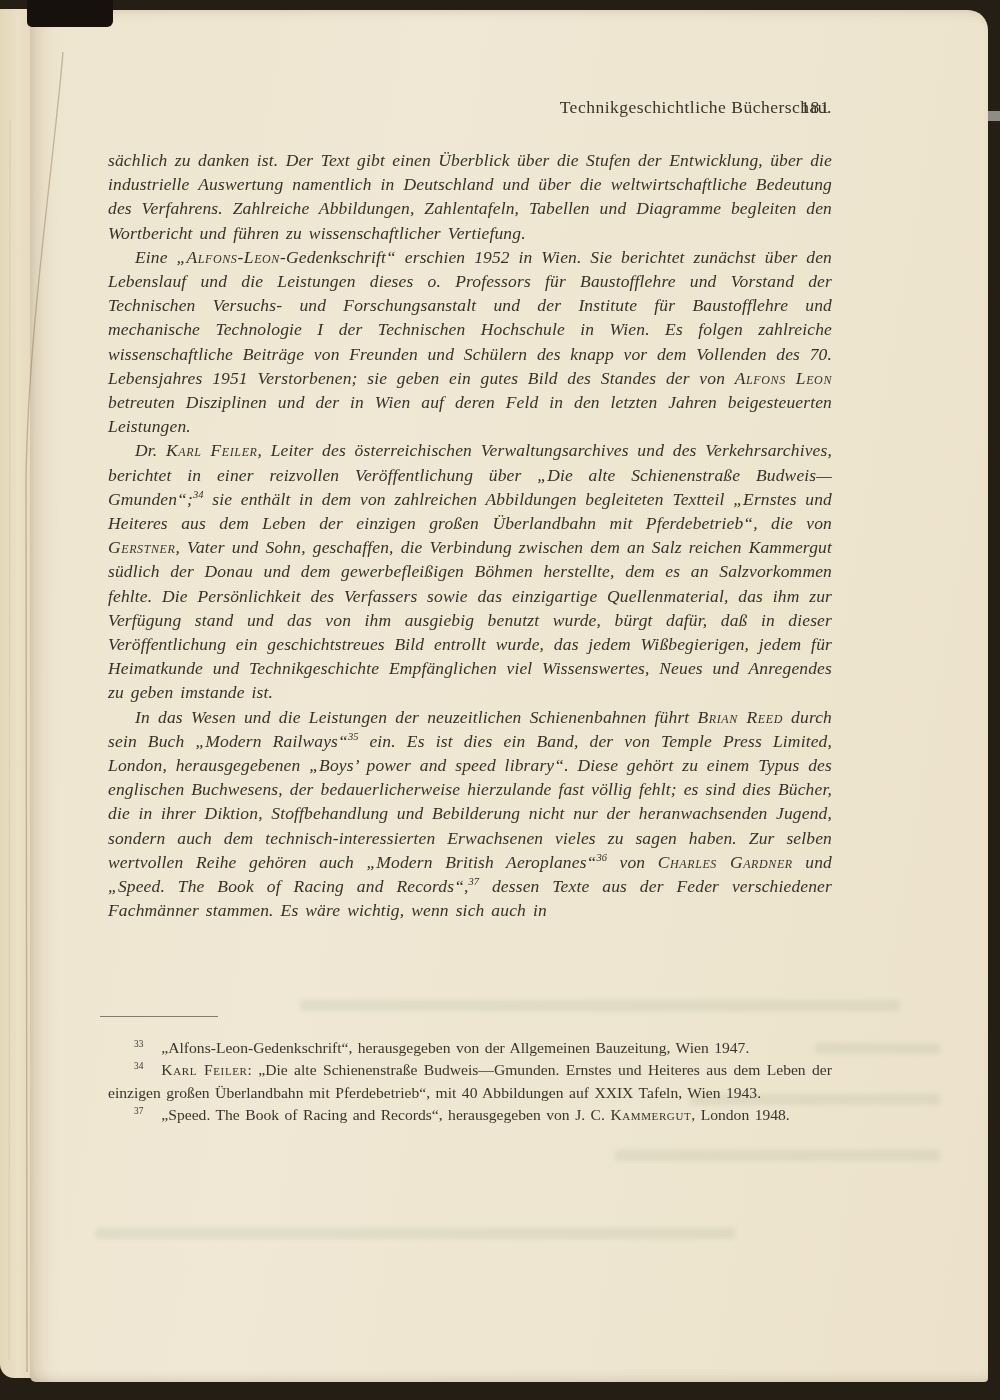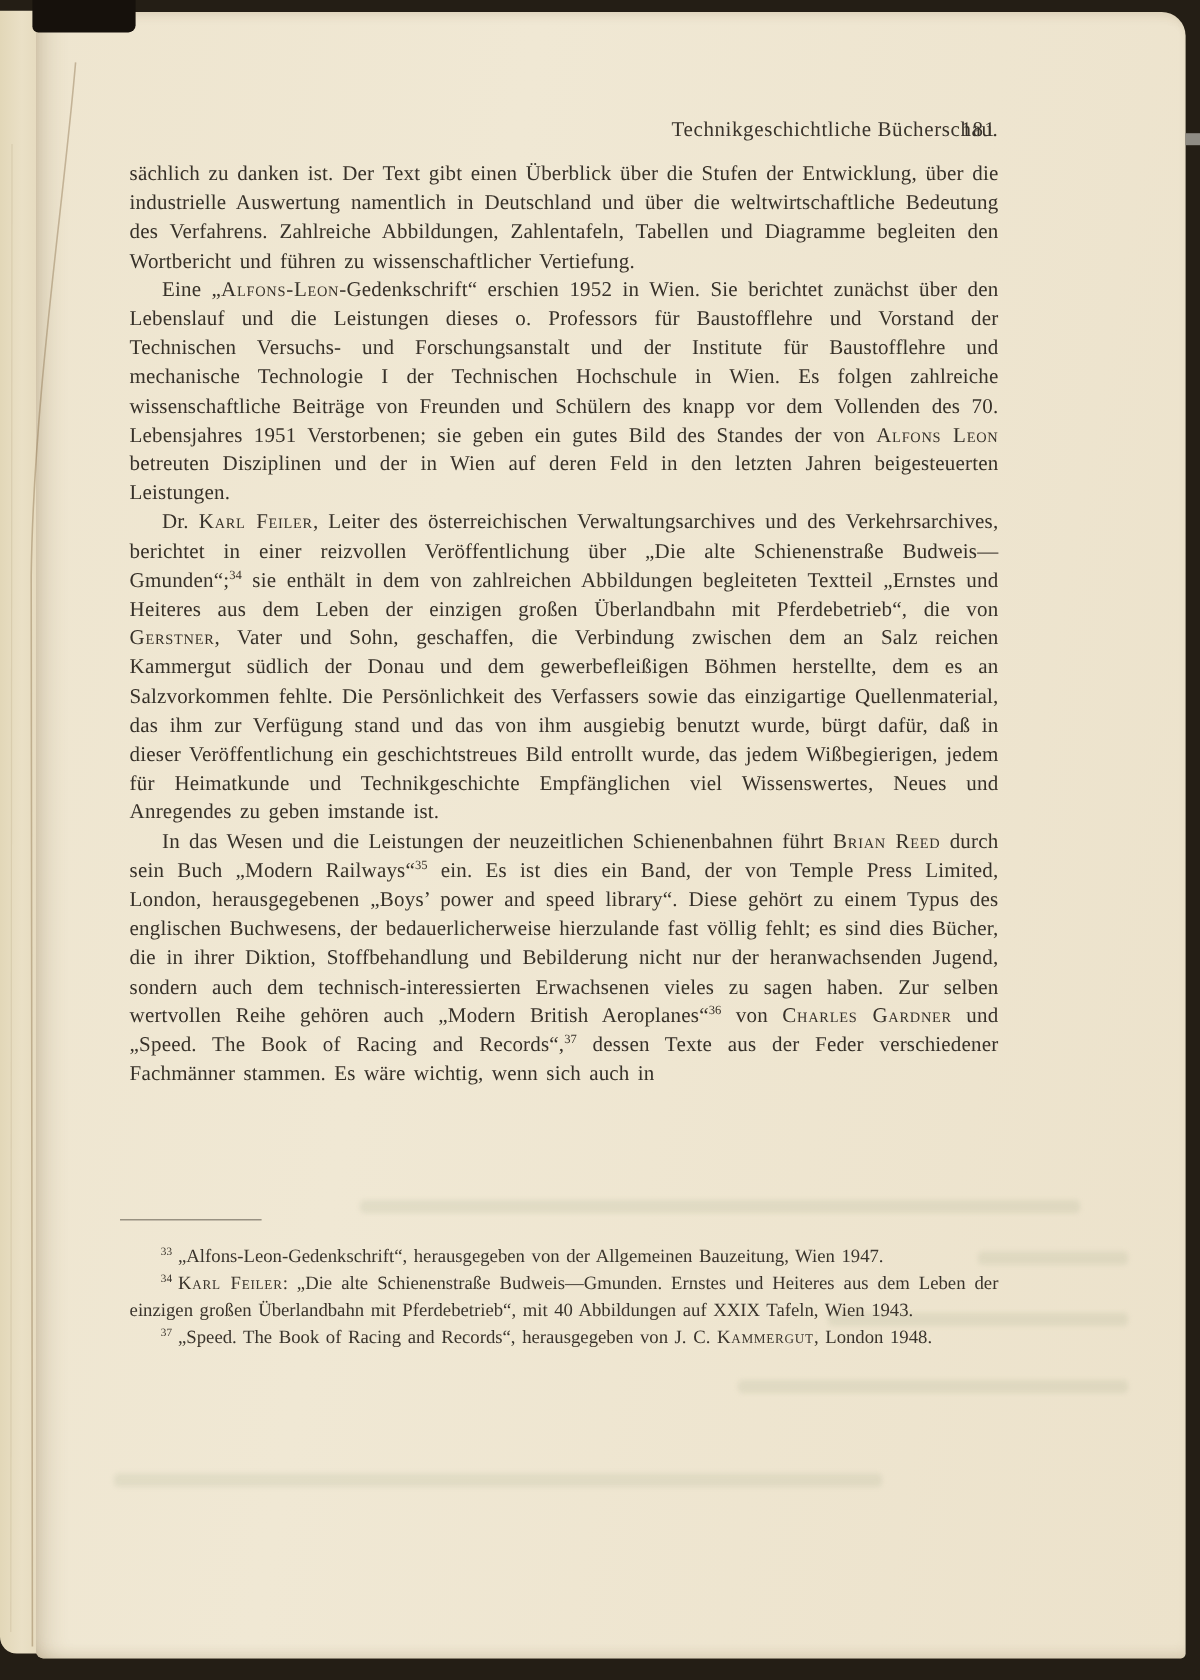--- a/index.html
+++ b/index.html
@@ -39,41 +39,42 @@
 
   
   .header-row {
     position: absolute; left: 108px; top: 97px; width: 724px;
     font-size: 17.5px; color: #39332b; letter-spacing: 0.5px;
   }
   .page-title { display: block; text-align: right; }
   .page-number { position: absolute; right: 2px; top: 0; letter-spacing: 1px; }
 
   .body-text {
-    position: absolute; left: 108px; top: 132px; width: 724px;
+    position: absolute; left: 108px; top: 148px; width: 724px;
     font-size: 17.5px; line-height: 24.2px; color: #373129;
     text-align: justify; word-spacing: 2.4px; letter-spacing: 0.15px;
     hyphens: auto;
+    font-style: italic;
   }
   .body-text p { margin: 0; }
   .body-text p.indent { text-indent: 27px; }
   .sc { font-variant: small-caps; letter-spacing: 0.6px; }
   sup { font-size: 0.60em; line-height: 0; vertical-align: super; letter-spacing: 0; word-spacing: normal; }
 
   .footnote-rule {
     position: absolute; left: 100px; top: 1016px; width: 118px; height: 0;
     border-top: 1.6px solid #837c6e;
   }
   .footnotes {
     position: absolute; left: 108px; top: 1037px; width: 724px;
     font-size: 15.6px; line-height: 22.4px; color: #3a342c;
     text-align: justify; word-spacing: 1.6px; hyphens: auto;
   }
   .footnotes p { margin: 0; text-indent: 26px; }
-  .fn-marker { margin-right: 5px; }
+  .fn-marker { margin-right: 18px; }
 
   
   .ghost {
     position: absolute; height: 11px; border-radius: 4px;
     background: rgba(128, 143, 108, 0.13);
     filter: blur(2px);
   }
   #ghost-1 { left: 300px; top: 1000px; width: 600px; }
   #ghost-2 { left: 815px; top: 1043px; width: 125px; }
   #ghost-3 { left: 690px; top: 1094px; width: 250px; }

